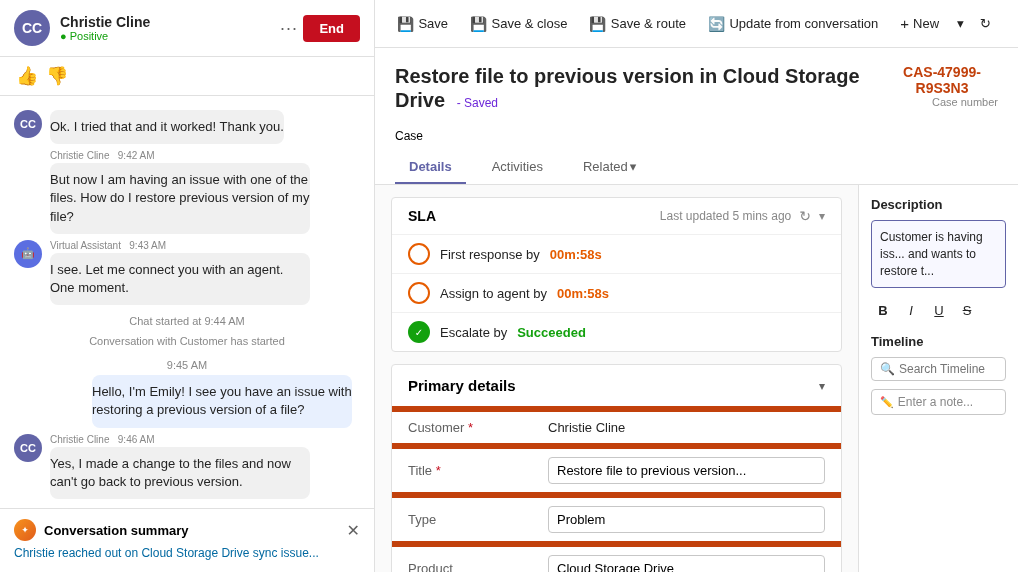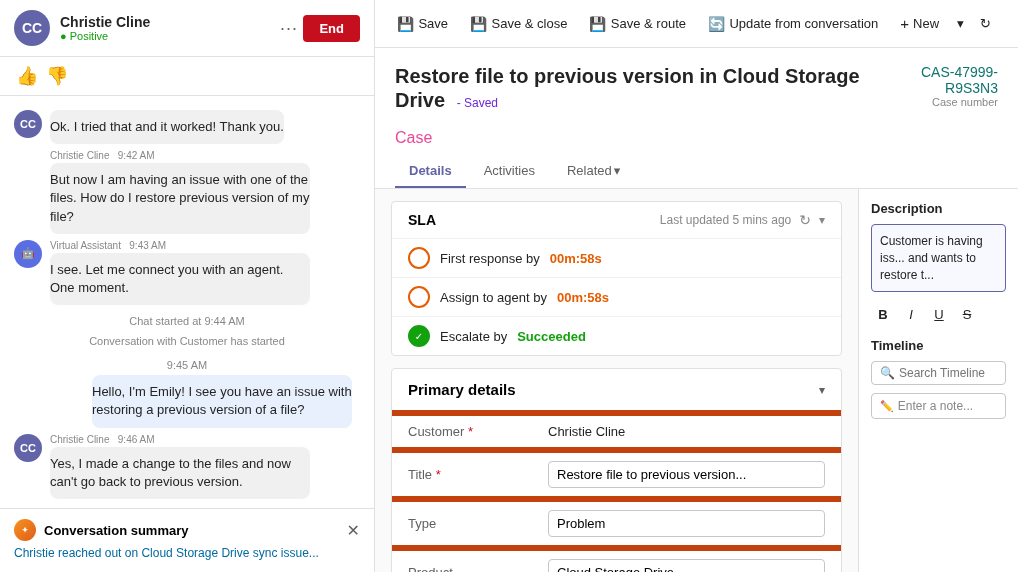--- a/index.html
+++ b/index.html
@@ -51,24 +51,24 @@
     .toolbar-new { display: flex; align-items: center; gap: 4px; padding: 6px 10px; border: none; background: transparent; color: #242424; font-size: 13px; cursor: pointer; border-radius: 4px; }
     .toolbar-chevron { display: flex; align-items: center; padding: 6px 6px; border: none; background: transparent; color: #242424; cursor: pointer; border-radius: 4px; }
     .toolbar-refresh { display: flex; align-items: center; padding: 6px 8px; border: none; background: transparent; color: #242424; cursor: pointer; border-radius: 4px; }
 
     
     .case-header { padding: 16px 20px 0 20px; background: #fff; border-bottom: 1px solid #e0e0e0; }
     .case-title-row { display: flex; align-items: flex-start; justify-content: space-between; margin-bottom: 2px; }
     .case-title { font-size: 20px; font-weight: 600; color: #242424; line-height: 1.2; }
     .case-saved { font-size: 12px; color: #6d28d9; margin-left: 8px; }
     .case-number-block { text-align: right; }
-    .case-number { font-size: 14px; font-weight: 400; color: #0f766e; }
+    .case-number { font-size: 14px; font-weight: 700; color: #c2410c; text-align: center; }
     .case-number-label { font-size: 11px; color: #888; }
-    .case-type { font-size: 16px; color: #ec4899; margin-bottom: 8px; margin-top: 17px; }
-    .case-tabs { display: flex; gap: 4px; }
+    .case-type { font-size: 12px; color: #000000; margin-bottom: 8px; margin-top: 17px; }
+    .case-tabs { display: flex; gap: 12px; }
     .case-tab { padding: 8px 14px; font-size: 13px; color: #616161; cursor: pointer; border-bottom: 2px solid transparent; }
     .case-tab.active { color: #6264a7; border-bottom: 2px solid #6264a7; font-weight: 600; }
     .case-tab-related { display: flex; align-items: center; gap: 2px; }
 
     
     .case-content { flex: 1; overflow-y: auto; display: flex; }
     .case-main { flex: 1; padding: 0 0 0 0; overflow-y: auto; }
 
     
     .sla-section { background: #fff; margin: 12px 16px; border-radius: 4px; border: 1px solid #e0e0e0; }

